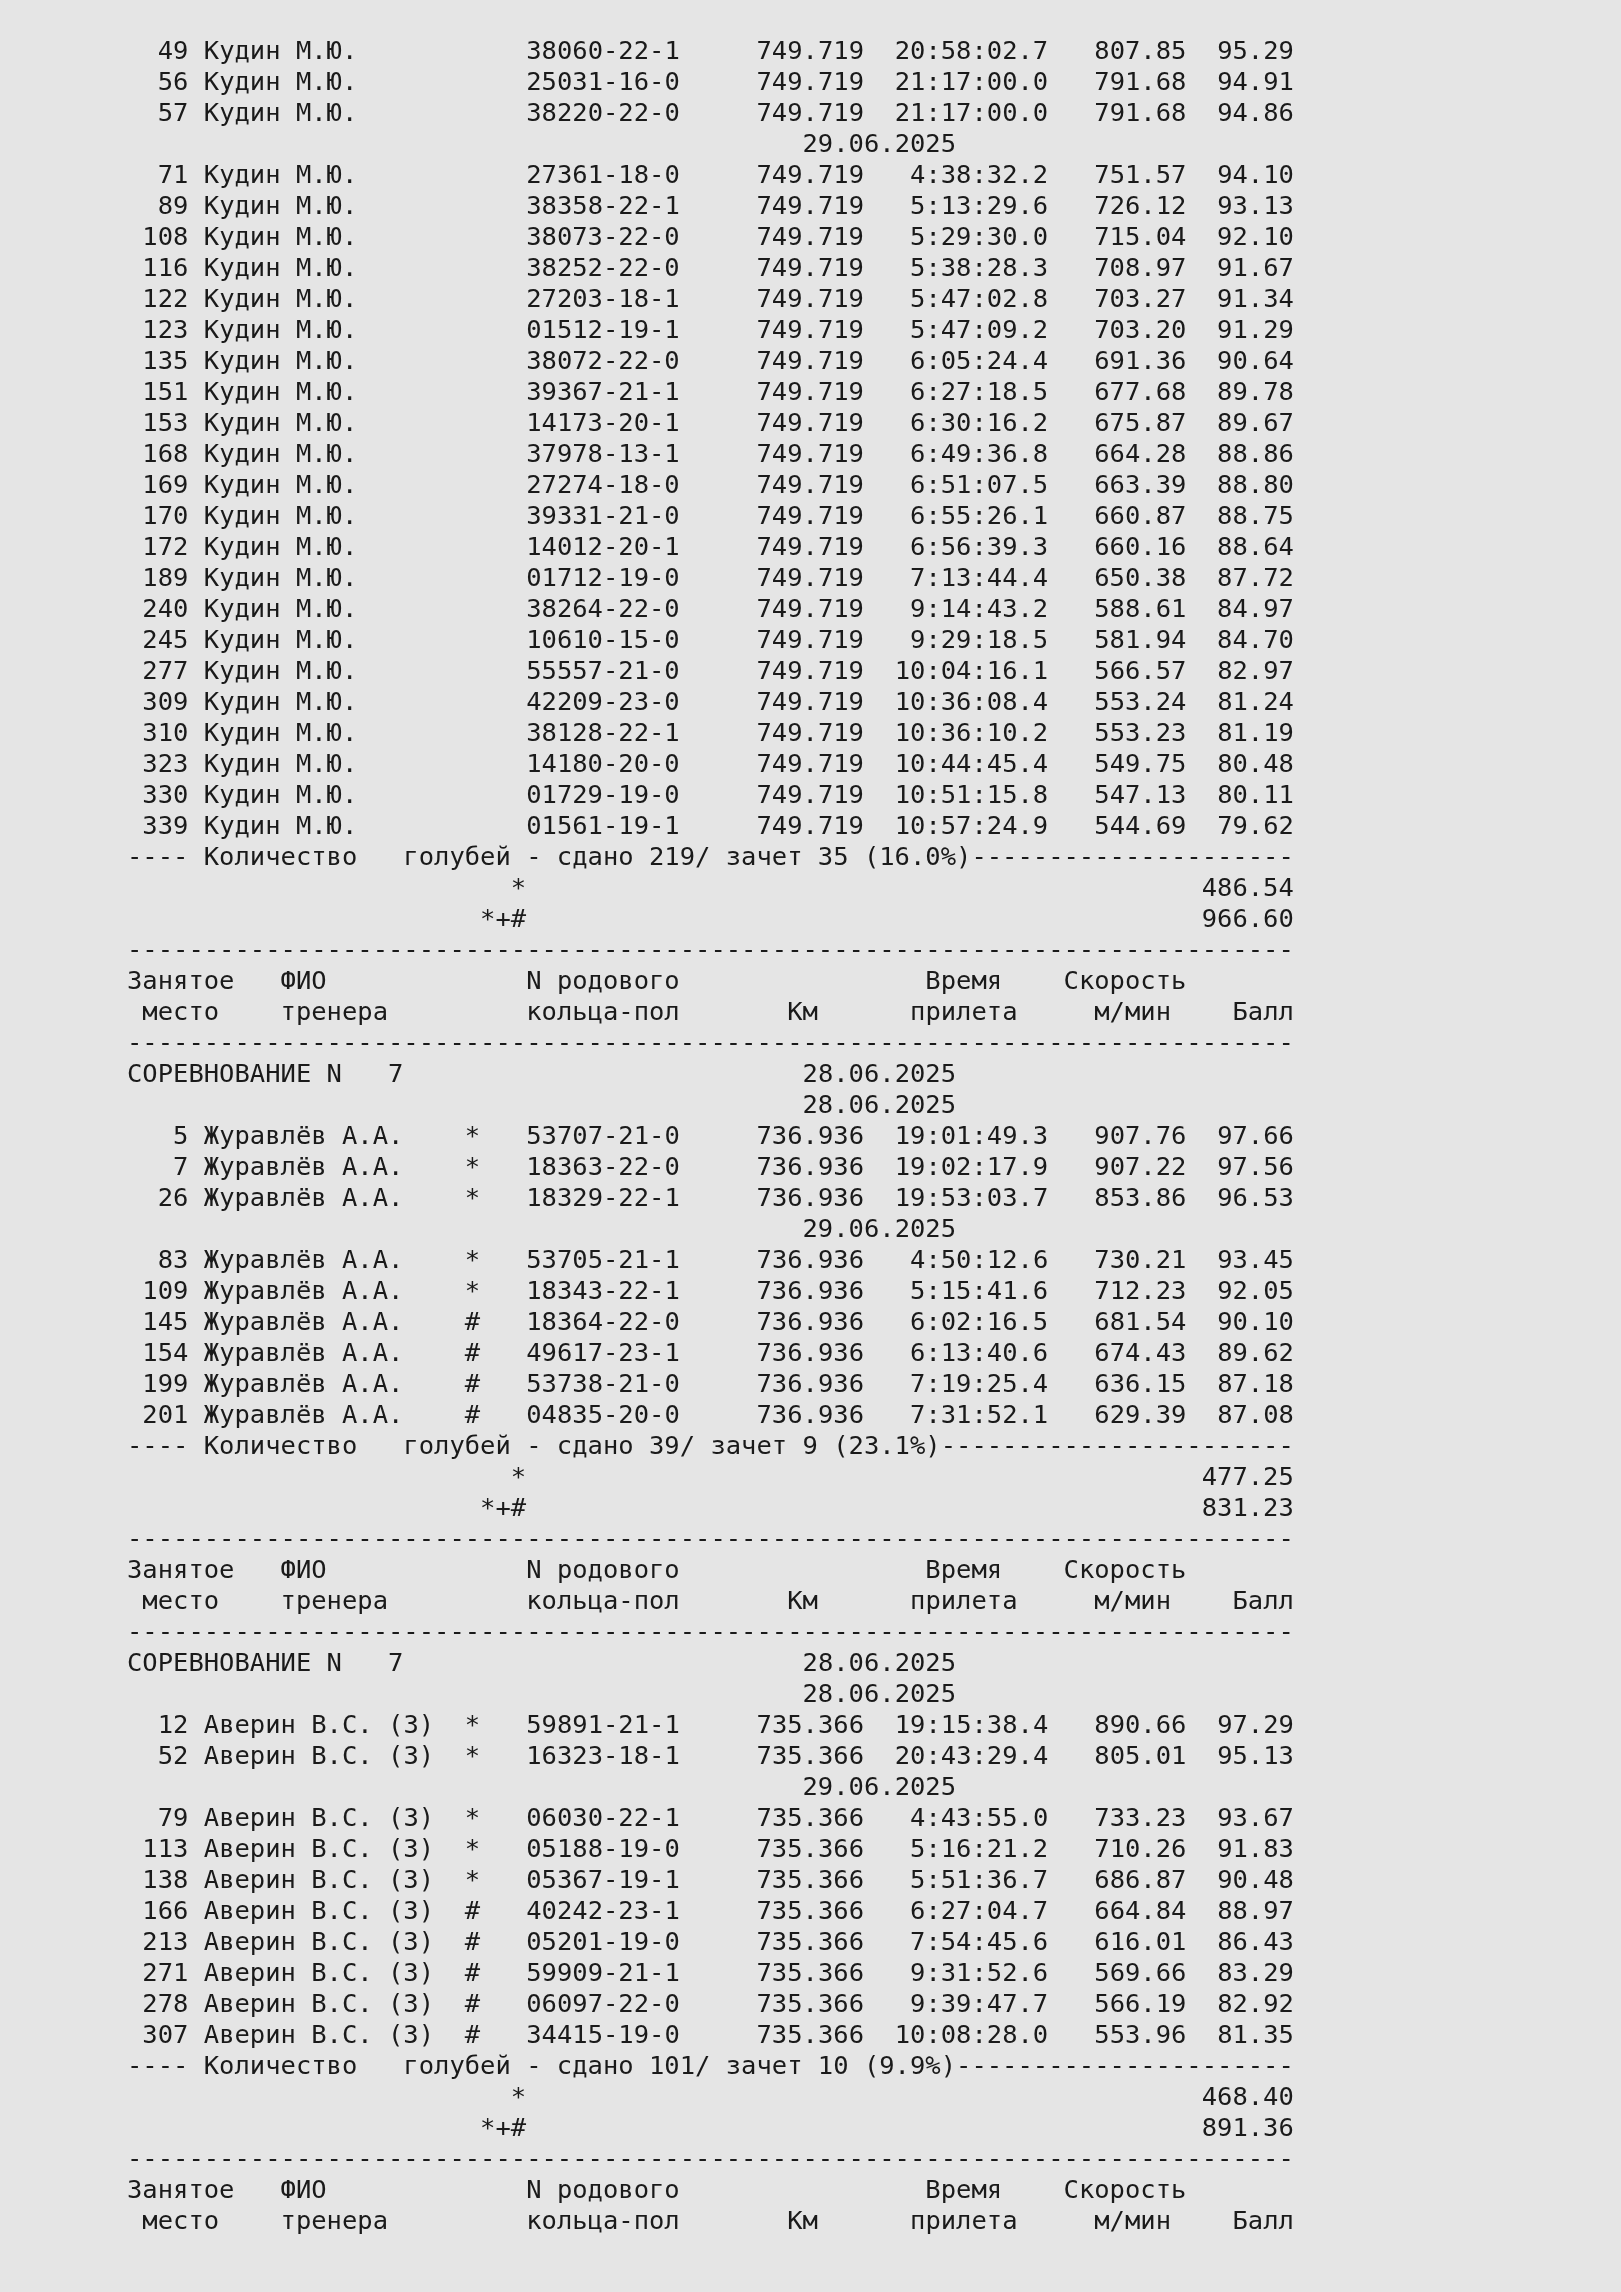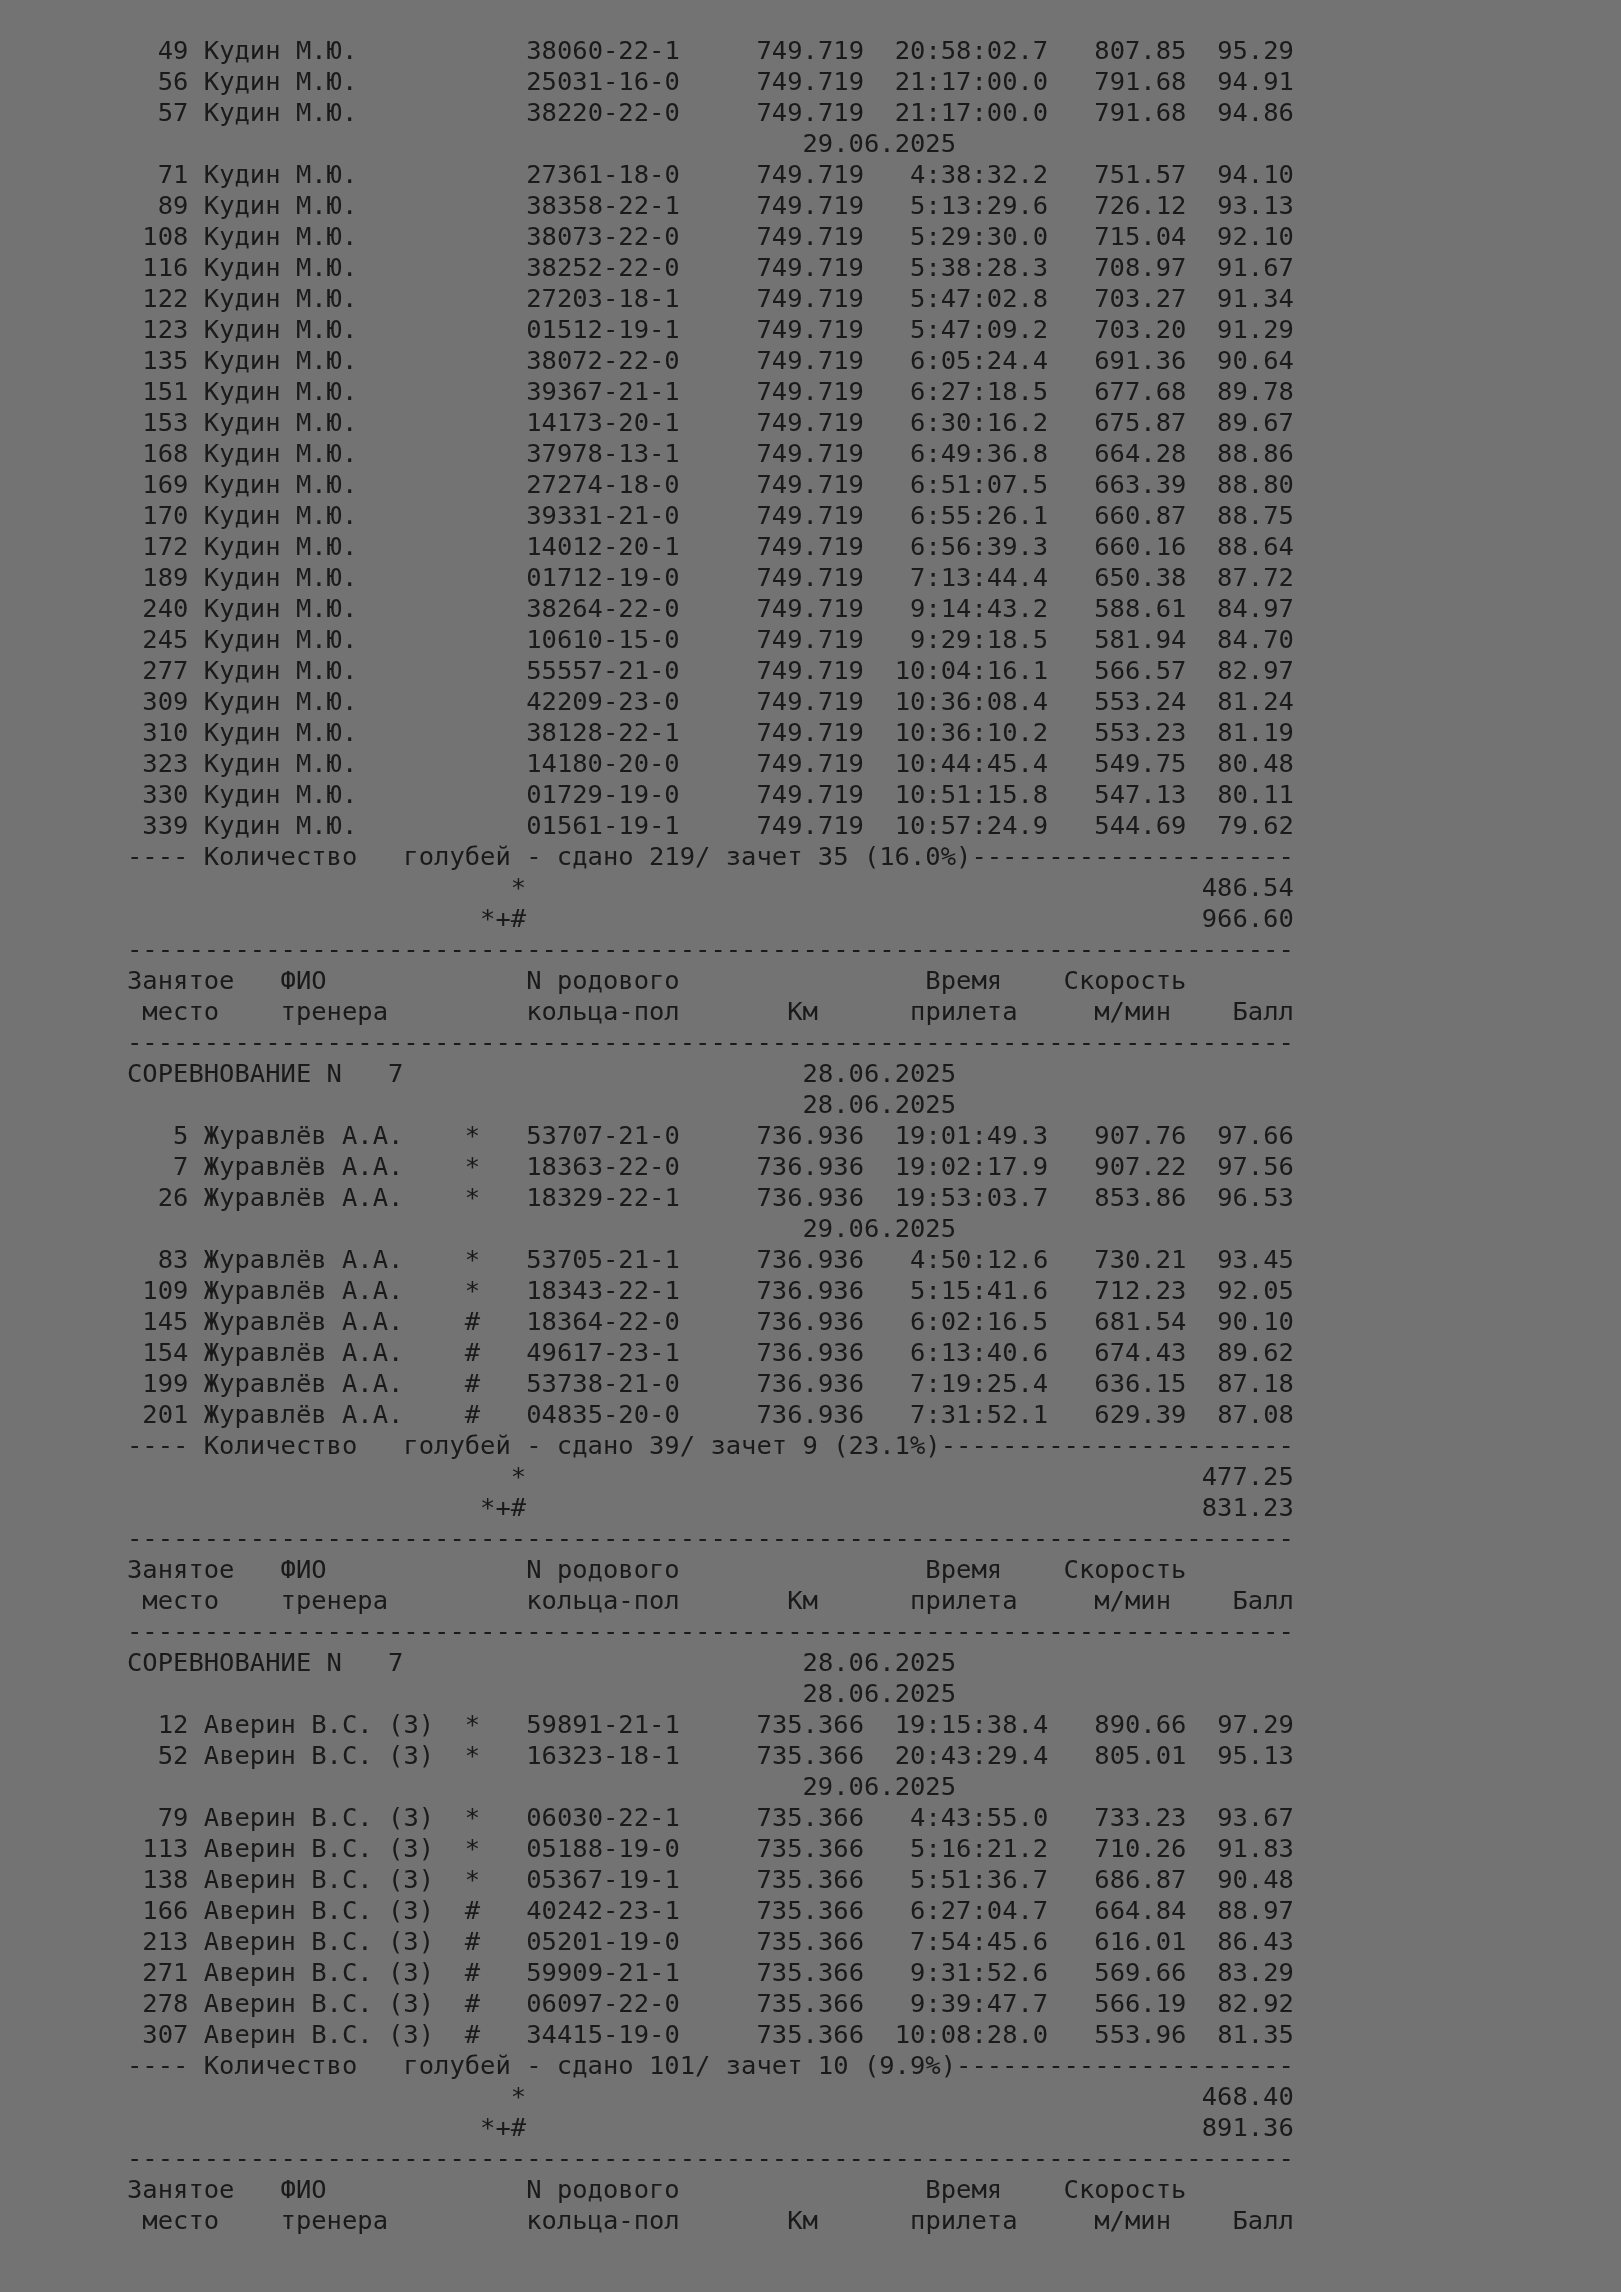--- a/index.html
+++ b/index.html
@@ -1,20 +1,20 @@
 <!DOCTYPE html>
 <html><head>
 <meta charset="utf-8">
 <style>
   html,body{margin:0;padding:0;background:#ffffff;}
   .page{
     position:relative;
     width:1621px;
     height:2293px;
-    background:#737373;
+    background:#e5e5e5;
     overflow:hidden;
   }
   #doc{
     position:absolute;
     left:127px;
     top:35px;
     font-family:"DejaVu Sans Mono", "Liberation Mono", monospace;
     font-size:25.5px;
     line-height:31px;
     color:#1a1a1a;

